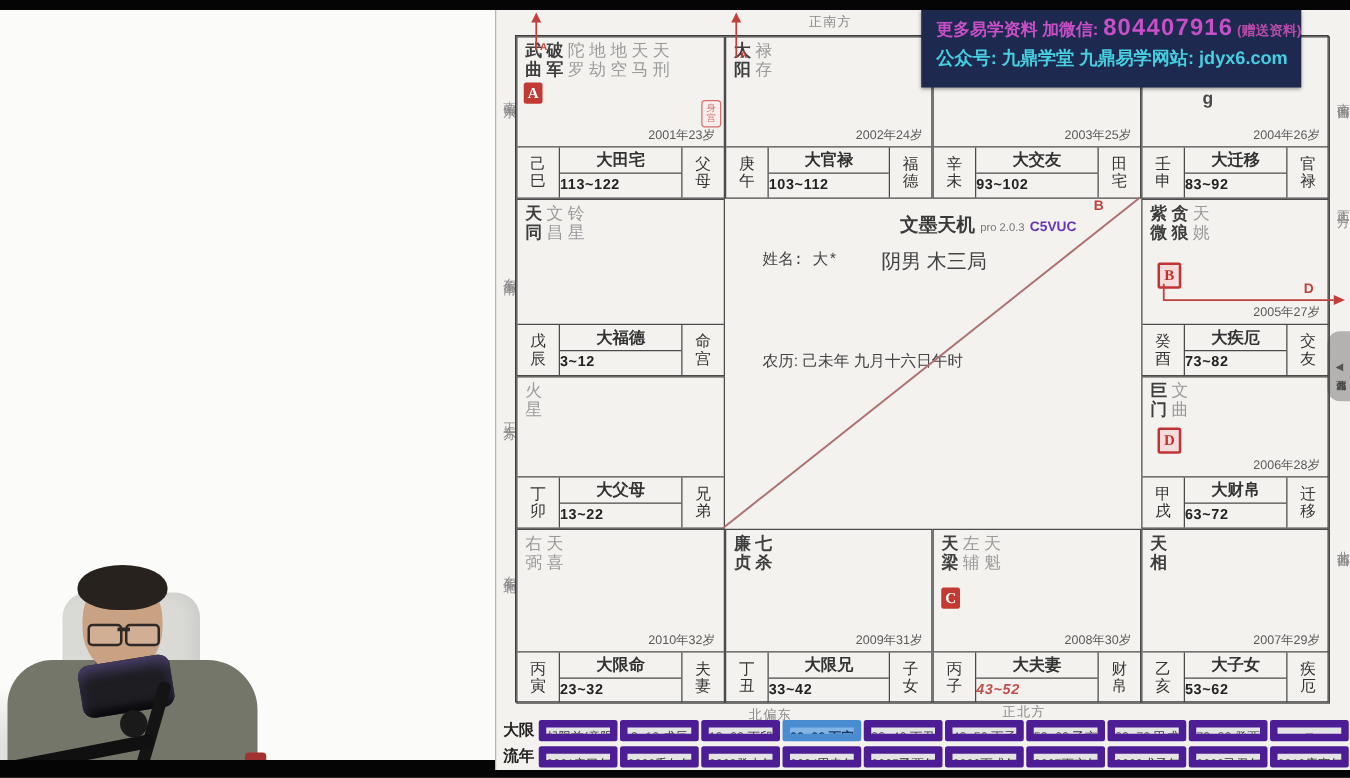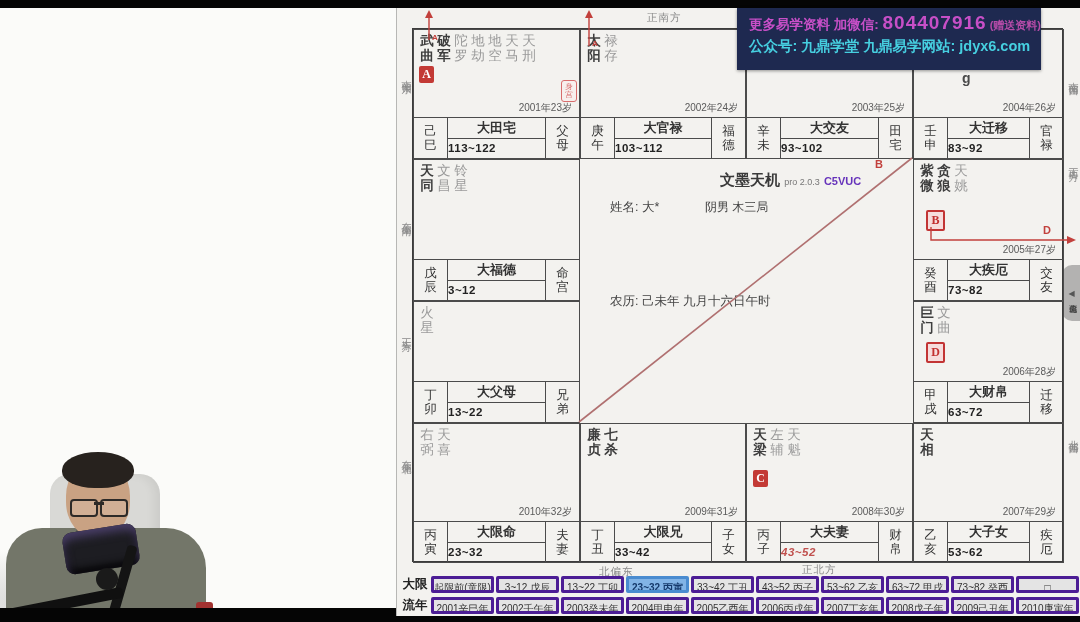--- a/index.html
+++ b/index.html
@@ -53,23 +53,23 @@
   .badge.solid{background:#c33a35;color:#fff;border-radius:2px;}
   .badge.outline{background:#f6dcdc;color:#c22f2f;border:2px solid #c23434;border-radius:2px;}
   .seal{position:absolute;right:2px;top:50px;width:12px;padding:2px 1px;border:1.5px solid #d86c6c;border-radius:3px;
     color:#d86c6c;font-size:7.5px;line-height:8px;text-align:center;background:rgba(255,235,235,.35);}
   .partial-g{position:absolute;left:48px;top:40px;font-size:14px;font-weight:700;color:#4a4a4a;}
   
   #center{position:absolute;left:167px;top:130px;width:333px;height:264px;}
   #center .title-row{position:absolute;left:140px;top:12px;font-size:15px;font-weight:700;color:#3a3a3a;}
   #center .ver{font-size:9px;color:#777;font-weight:400;}
   #center .ed{font-size:11px;color:#6633bb;font-weight:700;}
-  #center .name-row{position:absolute;left:30px;top:40px;font-size:12.5px;color:#444;}
-  #center .gender{position:absolute;left:125px;top:40px;font-size:12px;color:#444;}
-  #center .lunar{position:absolute;left:30px;top:122px;font-size:12.5px;color:#444;margin-top:12px;}
+  #center .name-row{position:absolute;left:30px;top:40px;font-size:12.5px;color:#444;font-family:Liberation Mono, monospace;}
+  #center .gender{position:absolute;left:125px;top:40px;font-size:16px;color:#444;}
+  #center .lunar{position:absolute;left:30px;top:122px;font-size:12.5px;color:#444;}
   
   .vlabel{position:absolute;writing-mode:vertical-rl;text-orientation:upright;font-size:10px;color:#8a8a8a;letter-spacing:2px;}
   .hlabel{position:absolute;font-size:10.5px;color:#8a8a8a;letter-spacing:1px;}
   .bubble{position:absolute;right:0;top:257px;width:19px;height:56px;background:rgba(125,125,125,.55);
     border-radius:10px 0 0 10px;color:#3c3c3c;display:flex;flex-direction:column;align-items:center;justify-content:center;}
   .bubble .arr{font-size:8px;line-height:9px;color:#555;}
   .bubble .btxt{writing-mode:vertical-rl;text-orientation:upright;font-size:8px;letter-spacing:0;color:#3f3f3f;}
   
   #overlay{position:absolute;left:0;top:0;width:684px;height:608px;pointer-events:none;}
   
@@ -77,21 +77,21 @@
     box-shadow:0 1px 3px rgba(0,0,0,.4);padding:4px 16px 0 12px;box-sizing:border-box;}
   #banner .l1{color:#c74fc7;font-size:13.5px;font-weight:700;white-space:nowrap;}
   #banner .l1 .num{font-size:19px;letter-spacing:1px;}
   #banner .l1 .suf{font-size:11px;color:#b54ba8;}
   #banner .l2{color:#46cfe0;font-size:14.5px;font-weight:700;margin-top:3px;white-space:nowrap;}
   
   #toolbar{position:absolute;left:2px;top:567px;width:682px;}
   .trow{display:flex;align-items:center;height:19px;margin-bottom:2px;}
   .tlabel{width:32px;text-align:center;font-size:12.5px;font-weight:700;color:#222;flex:none;}
   .tbtn{flex:none;width:63px;height:17px;line-height:17px;margin-right:2px;background:#e4e4e4;
-    border:3px solid #4c1d95;border-radius:2px;font-size:10px;color:#333;text-align:center;
+    border:6px solid #4c1d95;border-radius:2px;font-size:10px;color:#333;text-align:center;
     white-space:nowrap;overflow:hidden;box-sizing:border-box;}
   .tbtn.active{background:#82b4e6;border-color:#4a8cd0;color:#15396b;font-weight:700;}
 </style>
 </head>
 <body>
 
 <div id="screen">
 
   <div class="bar" style="top:0;height:8px;"></div>
 

